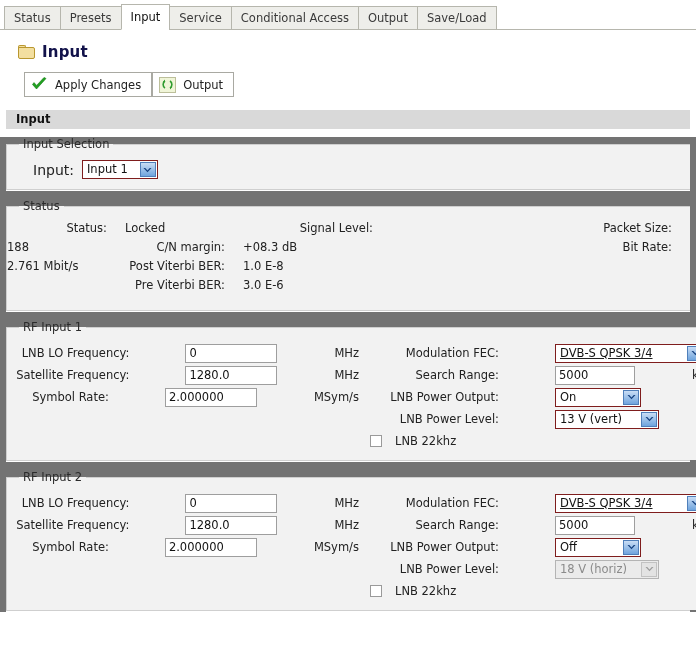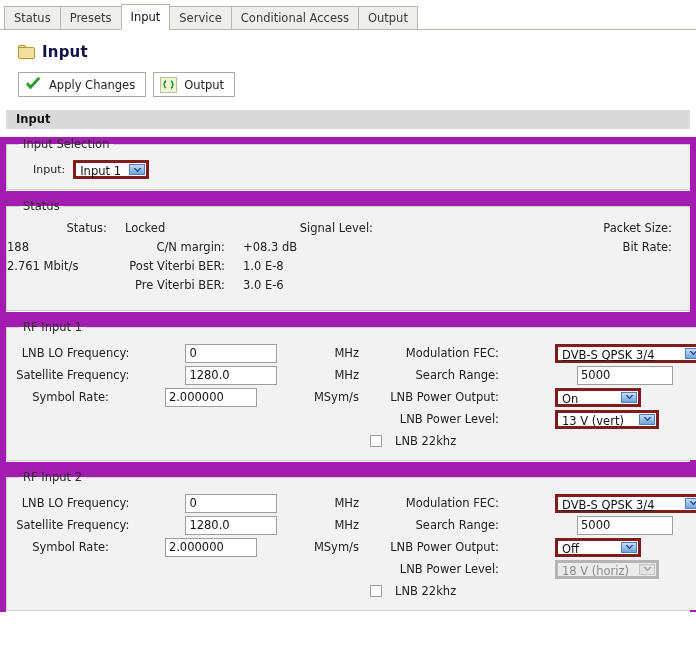--- a/index.html
+++ b/index.html
@@ -84,22 +84,21 @@
     font-size: 15px;
     font-weight: bold;
     color: #12124a;
     letter-spacing: .2px;
   }
 
   
   .toolbar {
     display: flex;
     align-items: flex-end;
-    gap: 7px;
-    padding: 11px 0 0 18px;
+    padding: 11px 0 0 24px;
   }
   .tbtn {
     display: inline-flex;
     align-items: center;
     gap: 7px;
     height: 25px;
     padding: 0 10px 0 6px;
     background: #ffffff;
     border: 1px solid #a9a9a2;
     font-size: 11.5px;
@@ -121,21 +120,21 @@
     height: 19px;
     line-height: 18px;
     background: #d9d9d9;
     padding-left: 10px;
     font-weight: bold;
     font-size: 11.5px;
     color: #111;
   }
 
   
-  .content { padding: 0 6px; background: #a21caf; }
+  .content { padding: 0 6px; background: #737373; }
 
   fieldset.group {
     margin: 8px 0 0 0;
     padding: 0;
     border: 1px solid #cfcfcf;
     border-right: none;
     border-bottom: none;
     background: #f2f2f2;
     position: relative;
   }
@@ -156,21 +155,21 @@
   }
 
   
   .sel-row {
     display: flex;
     align-items: center;
     gap: 8px;
     padding: 5px 0 0 26px;
     height: 28px;
   }
-  .sel-label { font-size: 11px; color: #222; text-align: center; }
+  .sel-label { font-size: 14px; color: #222; text-align: center; }
 
   
   .status-grid {
     display: grid;
     grid-template-columns: 118px 118px 148px auto;
     row-gap: 5px;
     padding: 6px 0 10px 0;
     font-size: 11.5px;
     color: #222;
   }
@@ -203,31 +202,31 @@
     height: 19px;
     border: 1px solid #9e9e9e;
     background: #ffffff;
     font-family: "DejaVu Sans", "Liberation Sans", sans-serif;
     font-size: 11.5px;
     color: #111;
     padding: 0 3px;
     line-height: 17px;
     outline: none;
   }
-  .txtin.wide { width: 96px; margin-left: 22px; }
+  .txtin.wide { width: 80px; }
 
   
   .frow.r .flabel { width: 148px; }
 
   
   .sel {
     display: inline-flex;
     align-items: stretch;
     height: 19px;
-    border: 3px solid #7f1d1d;
+    border: 1px solid #7f1d1d;
     background: #ffffff;
     cursor: pointer;
     user-select: none;
   }
   .sel .sel-text {
     flex: 1 1 auto;
     padding: 0 6px 0 4px;
     line-height: 17px;
     font-size: 11.5px;
     color: #111;
@@ -272,20 +271,21 @@
 </head>
 <body>
 
 <div class="tabbar">
   <div class="tab">Status</div>
   <div class="tab">Presets</div>
   <div class="tab active">Input</div>
   <div class="tab">Service</div>
   <div class="tab">Conditional Access</div>
   <div class="tab">Output</div>
+  <div class="tab">Save/Load</div>
   <div class="tabfill"></div>
 </div>
 
 <div class="page-head">
   <span class="folder-icon">
     <span class="tab2"></span>
       <span class="back"></span>
   </span>
   <span class="page-title">Input</span>
 </div>

